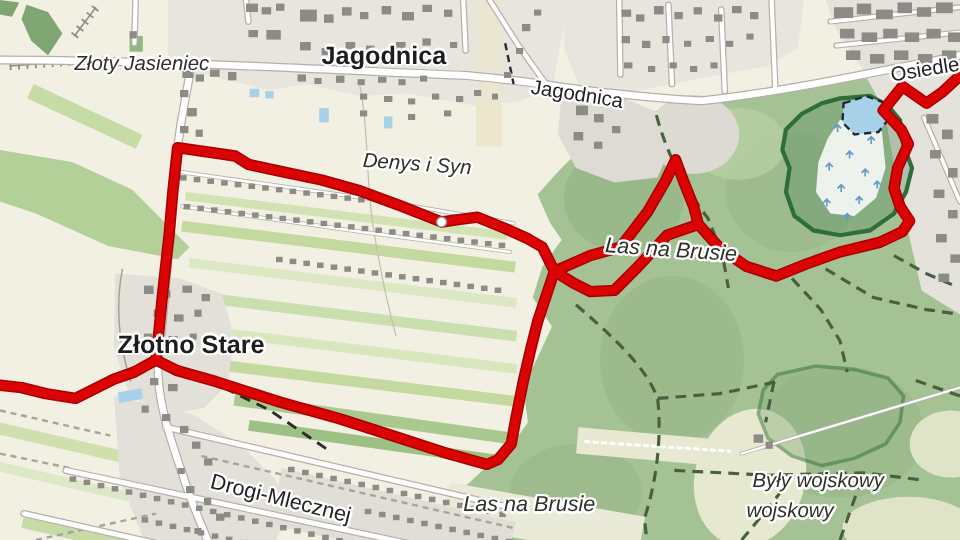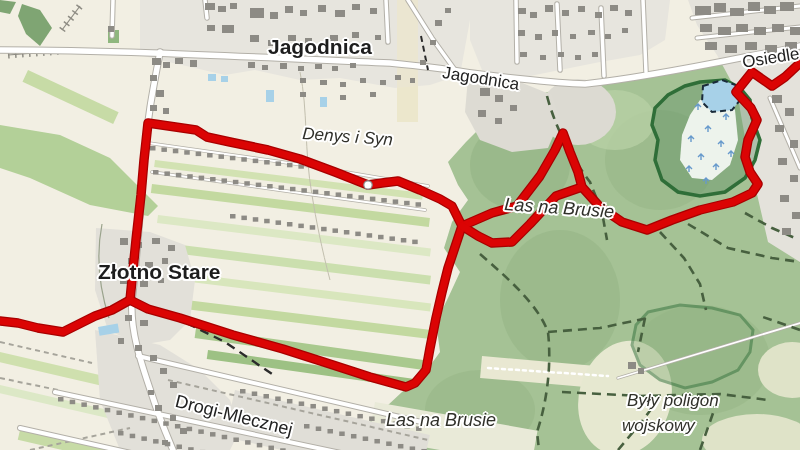--- a/index.html
+++ b/index.html
@@ -450,23 +450,24 @@
     <g stroke="#db0404" stroke-width="7">
       <use href="#r1"></use>
           <use href="#r2"></use>
           <use href="#r3"></use>
           <use href="#r4"></use>
     </g>
     <circle cx="368" cy="185" r="4.2" fill="#ffffff" stroke="#8a8a8a" stroke-width="1.2"></circle>
   </g>
 </svg>
 
+  <div class="lbl nat sm" style="left:62px;top:44px">Złoty Jasieniec</div>
   <div class="lbl place" style="left:268px;top:36px">Jagodnica</div>
   <div class="lbl street" style="left:444px;top:64px;transform:rotate(9deg)">Jagodnica</div>
   <div class="lbl nat sm" style="left:303px;top:125px;transform:rotate(4deg)">Denys i Syn</div>
   <div class="lbl nat" style="left:505px;top:195px;transform:rotate(4deg)">Las na Brusie</div>
-  <div class="lbl place" style="left:98px;top:261px">Złotno Stare</div>
+  <div class="lbl place" style="left:98px;top:277px">Złotno Stare</div>
   <div class="lbl street" style="left:178px;top:392px;transform:rotate(14deg);font-size:18px">Drogi-Mlecznej</div>
   <div class="lbl nat" style="left:386px;top:411px">Las na Brusie</div>
-  <div class="lbl nat sm" style="left:627px;top:392px">Były poligon</div>
+  <div class="lbl nat sm" style="left:627px;top:392px">Były wojskowy</div>
   <div class="lbl nat sm" style="left:622px;top:417px">wojskowy</div>
   <div class="lbl street" style="left:741px;top:54px;transform:rotate(-9deg)">Osiedle</div>
 </div>
 
 </body></html>

